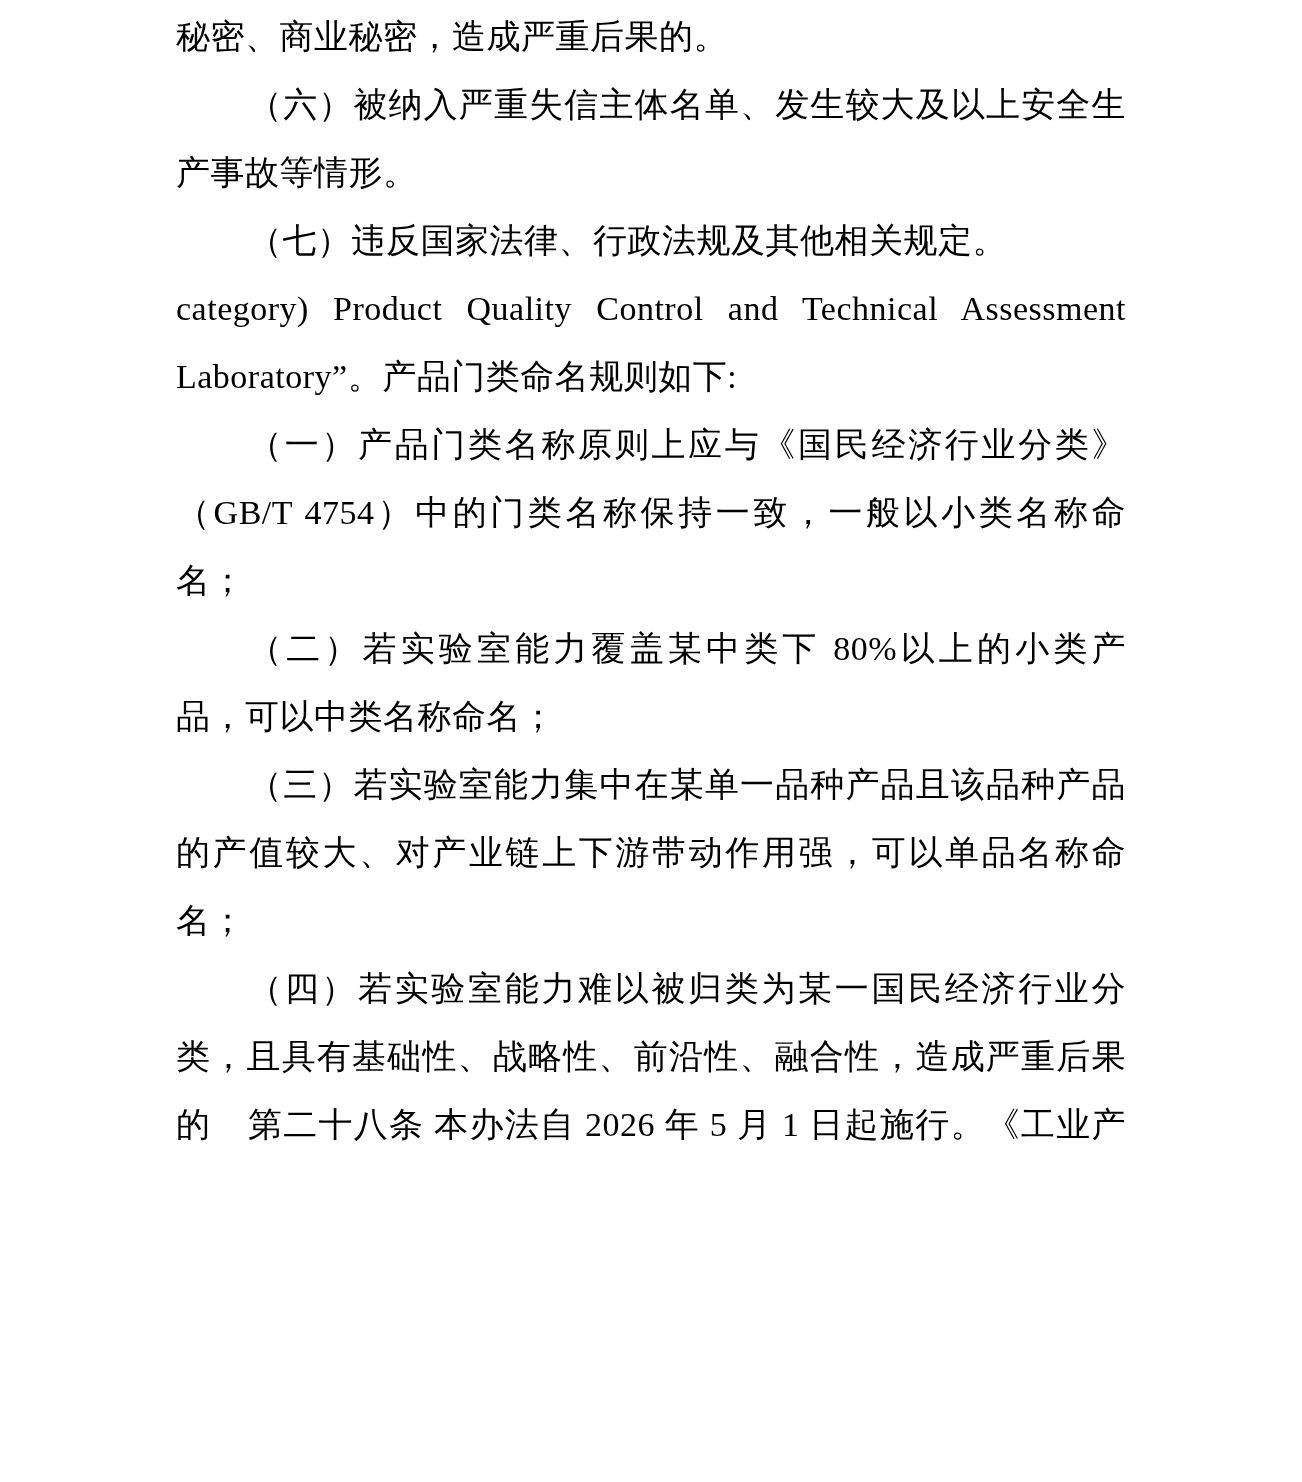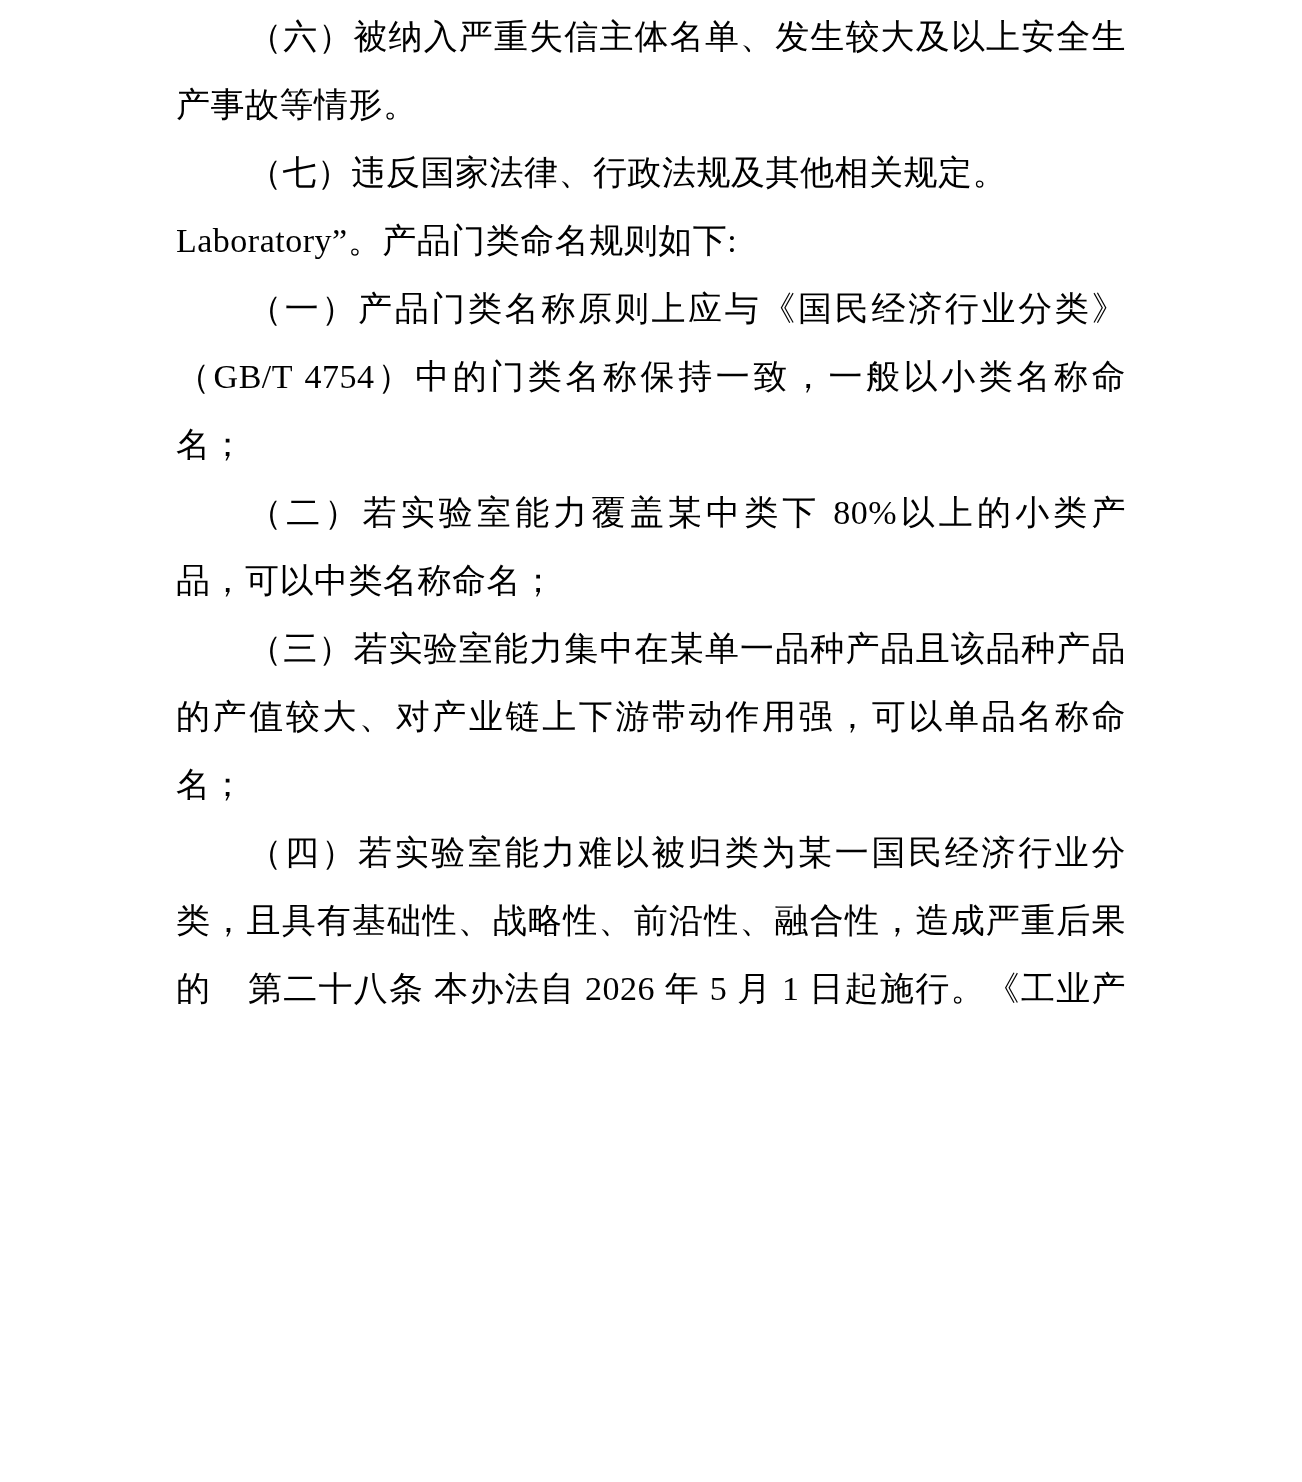--- a/index.html
+++ b/index.html
@@ -51,25 +51,27 @@
     margin-top: 35px;
     margin-bottom: 20px;
     letter-spacing: 1px;
   }
 </style>
 </head>
 <body style="background: rgb(255, 255, 255); color: rgb(0, 0, 0);">
 
 <div class="doc">
 
+  <div class="ln">秘密、商业秘密，造成严重后果的。</div>
   <div class="ln j ind">（六）被纳入严重失信主体名单、发生较大及以上安全生</div>
   <div class="ln">产事故等情形。</div>
   <div class="ln ind">（七）违反国家法律、行政法规及其他相关规定。</div>
 
 
+  <div class="ln j">category) Product Quality Control and Technical Assessment</div>
   <div class="ln">Laboratory”。产品门类命名规则如下:</div>
   <div class="ln j ind">（一）产品门类名称原则上应与《国民经济行业分类》</div>
   <div class="ln j">（GB/T 4754）中的门类名称保持一致，一般以小类名称命</div>
   <div class="ln">名；</div>
   <div class="ln j ind">（二）若实验室能力覆盖某中类下 80%以上的小类产</div>
   <div class="ln">品，可以中类名称命名；</div>
   <div class="ln j ind">（三）若实验室能力集中在某单一品种产品且该品种产品</div>
   <div class="ln j">的产值较大、对产业链上下游带动作用强，可以单品名称命</div>
   <div class="ln">名；</div>
   <div class="ln j ind">（四）若实验室能力难以被归类为某一国民经济行业分</div>

